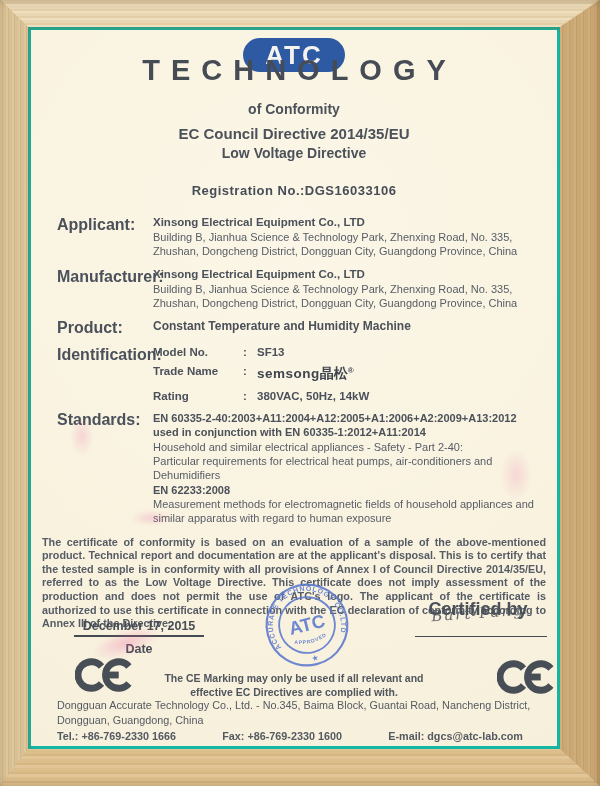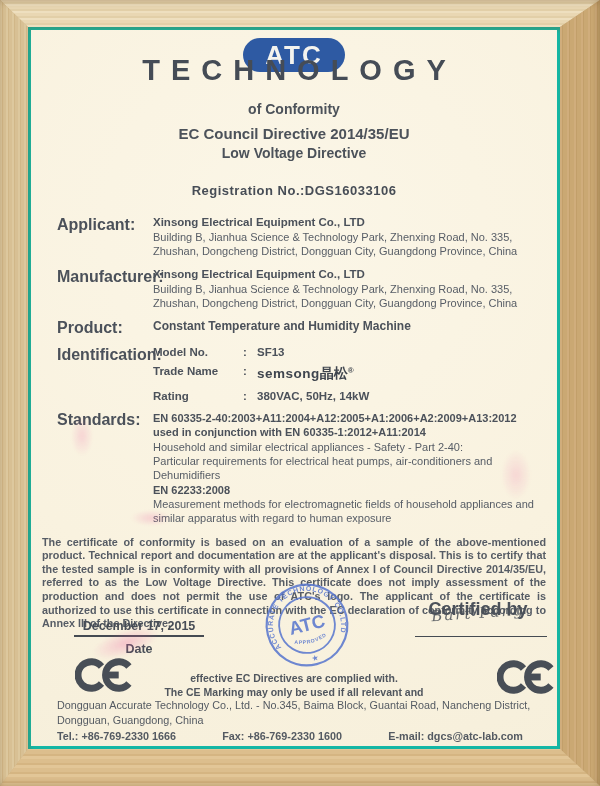--- a/index.html
+++ b/index.html
@@ -200,22 +200,22 @@
       <path d="M 62.9 10 A 15.5 15.5 0 1 0 62.9 30" fill="none" stroke="#484e56" stroke-width="8"></path>
       <path d="M 35.5 20 L 51 20" fill="none" stroke="#484e56" stroke-width="8"></path>
     </svg>
     <svg class="ce-mark ce-right" viewBox="0 0 70 40">
       <path d="M 30.9 10 A 15.5 15.5 0 1 0 30.9 30" fill="none" stroke="#484e56" stroke-width="8"></path>
       <path d="M 62.9 10 A 15.5 15.5 0 1 0 62.9 30" fill="none" stroke="#484e56" stroke-width="8"></path>
       <path d="M 35.5 20 L 51 20" fill="none" stroke="#484e56" stroke-width="8"></path>
     </svg>
 
     <div class="ce-note">
+      <div>The CE Marking may only be used if all relevant and</div>
       <div>effective EC Directives are complied with.</div>
-      <div>The CE Marking may only be used if all relevant and</div>
     </div>
 
     <div class="footer-address">Dongguan Accurate Technology Co., Ltd. - No.345, Baima Block, Guantai Road, Nancheng District, Dongguan, Guangdong, China</div>
     <div class="contacts">
       <span>Tel.: +86-769-2330 1666</span>
       <span>Fax: +86-769-2330 1600</span>
       <span>E-mail: dgcs@atc-lab.com</span>
     </div>
 
     <div class="smudge sm1"></div>

